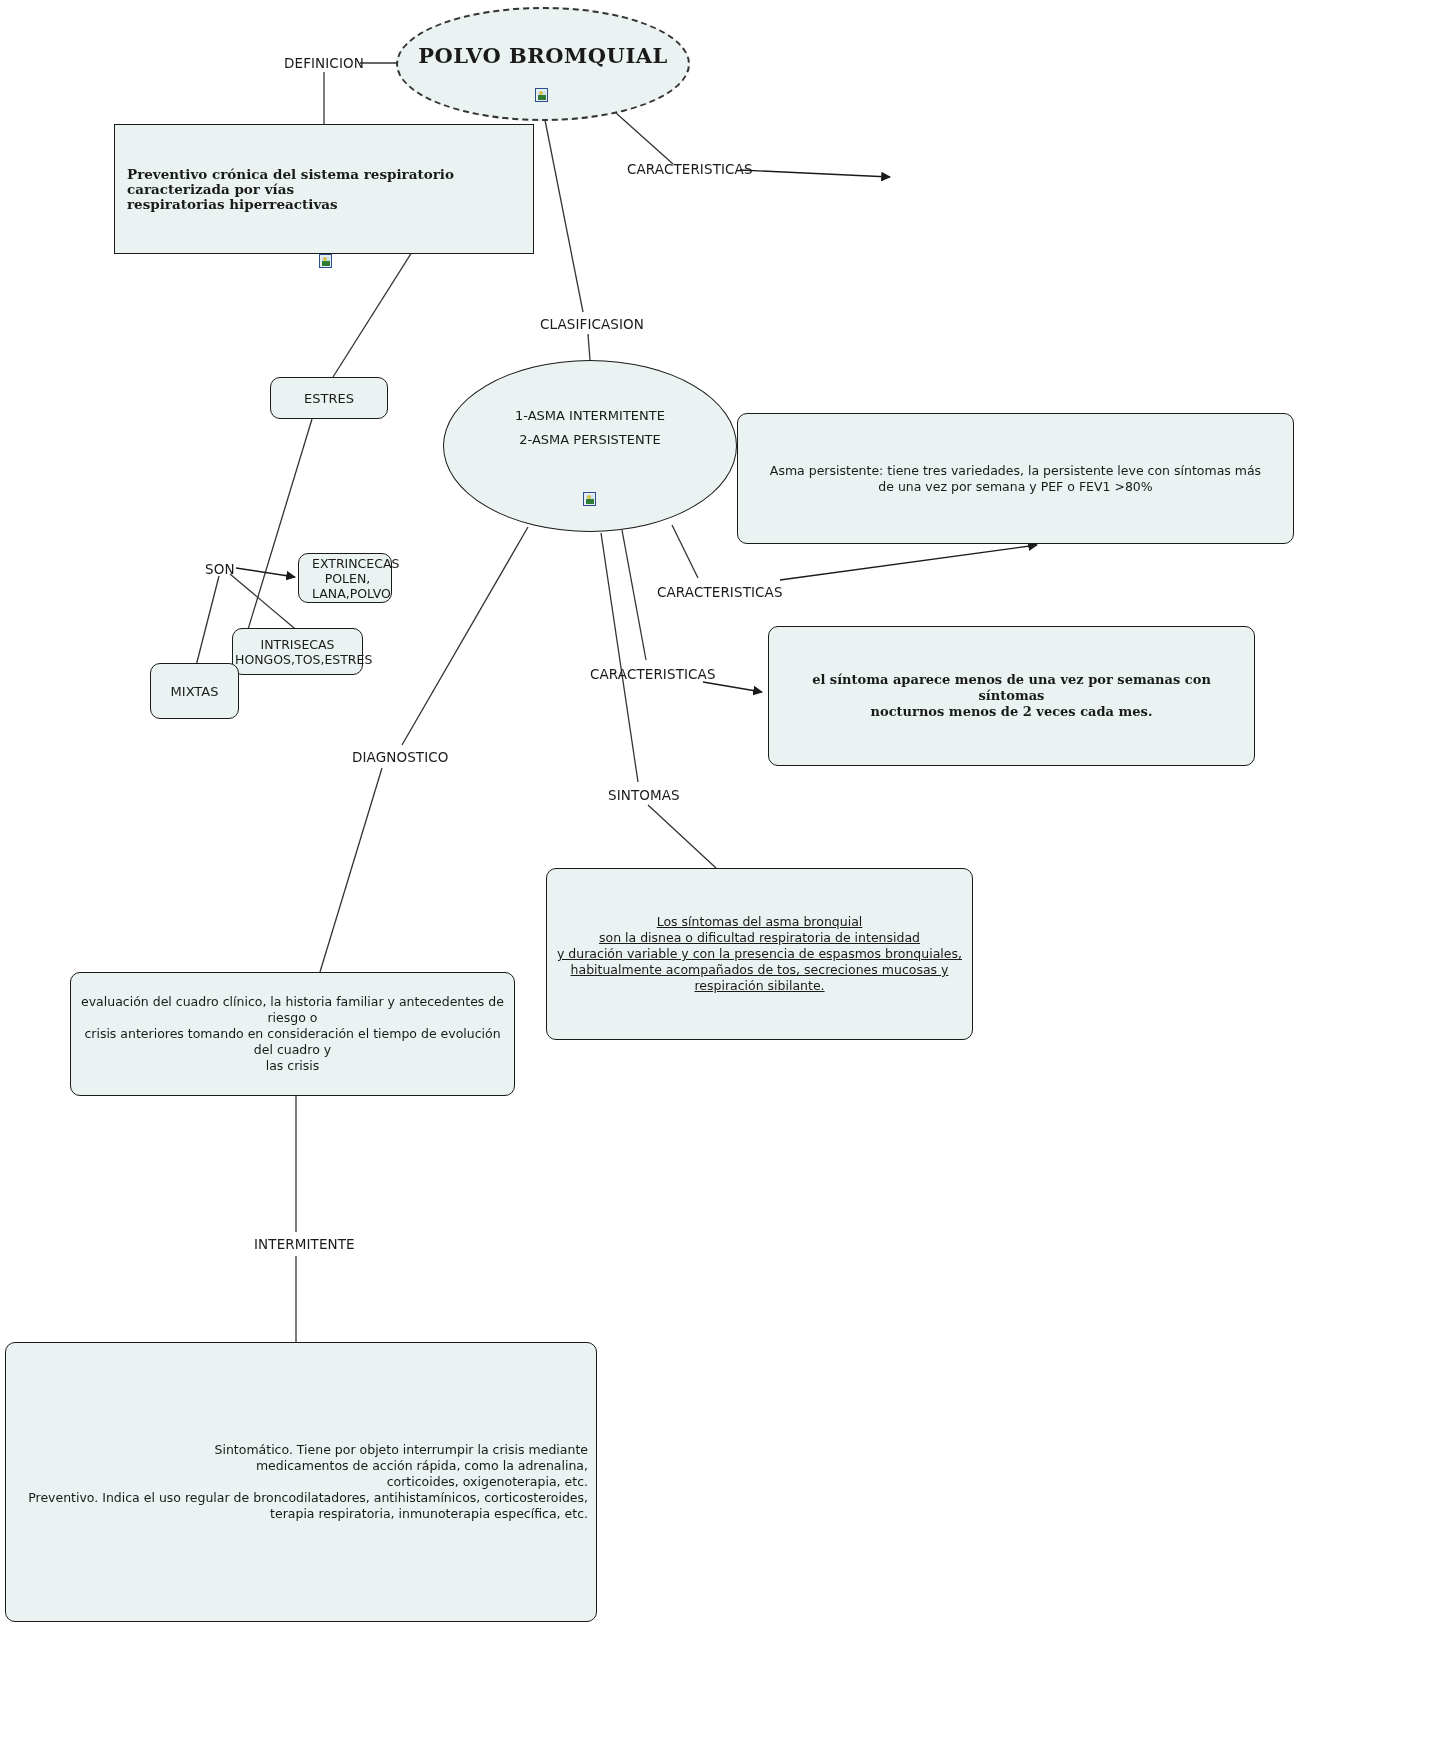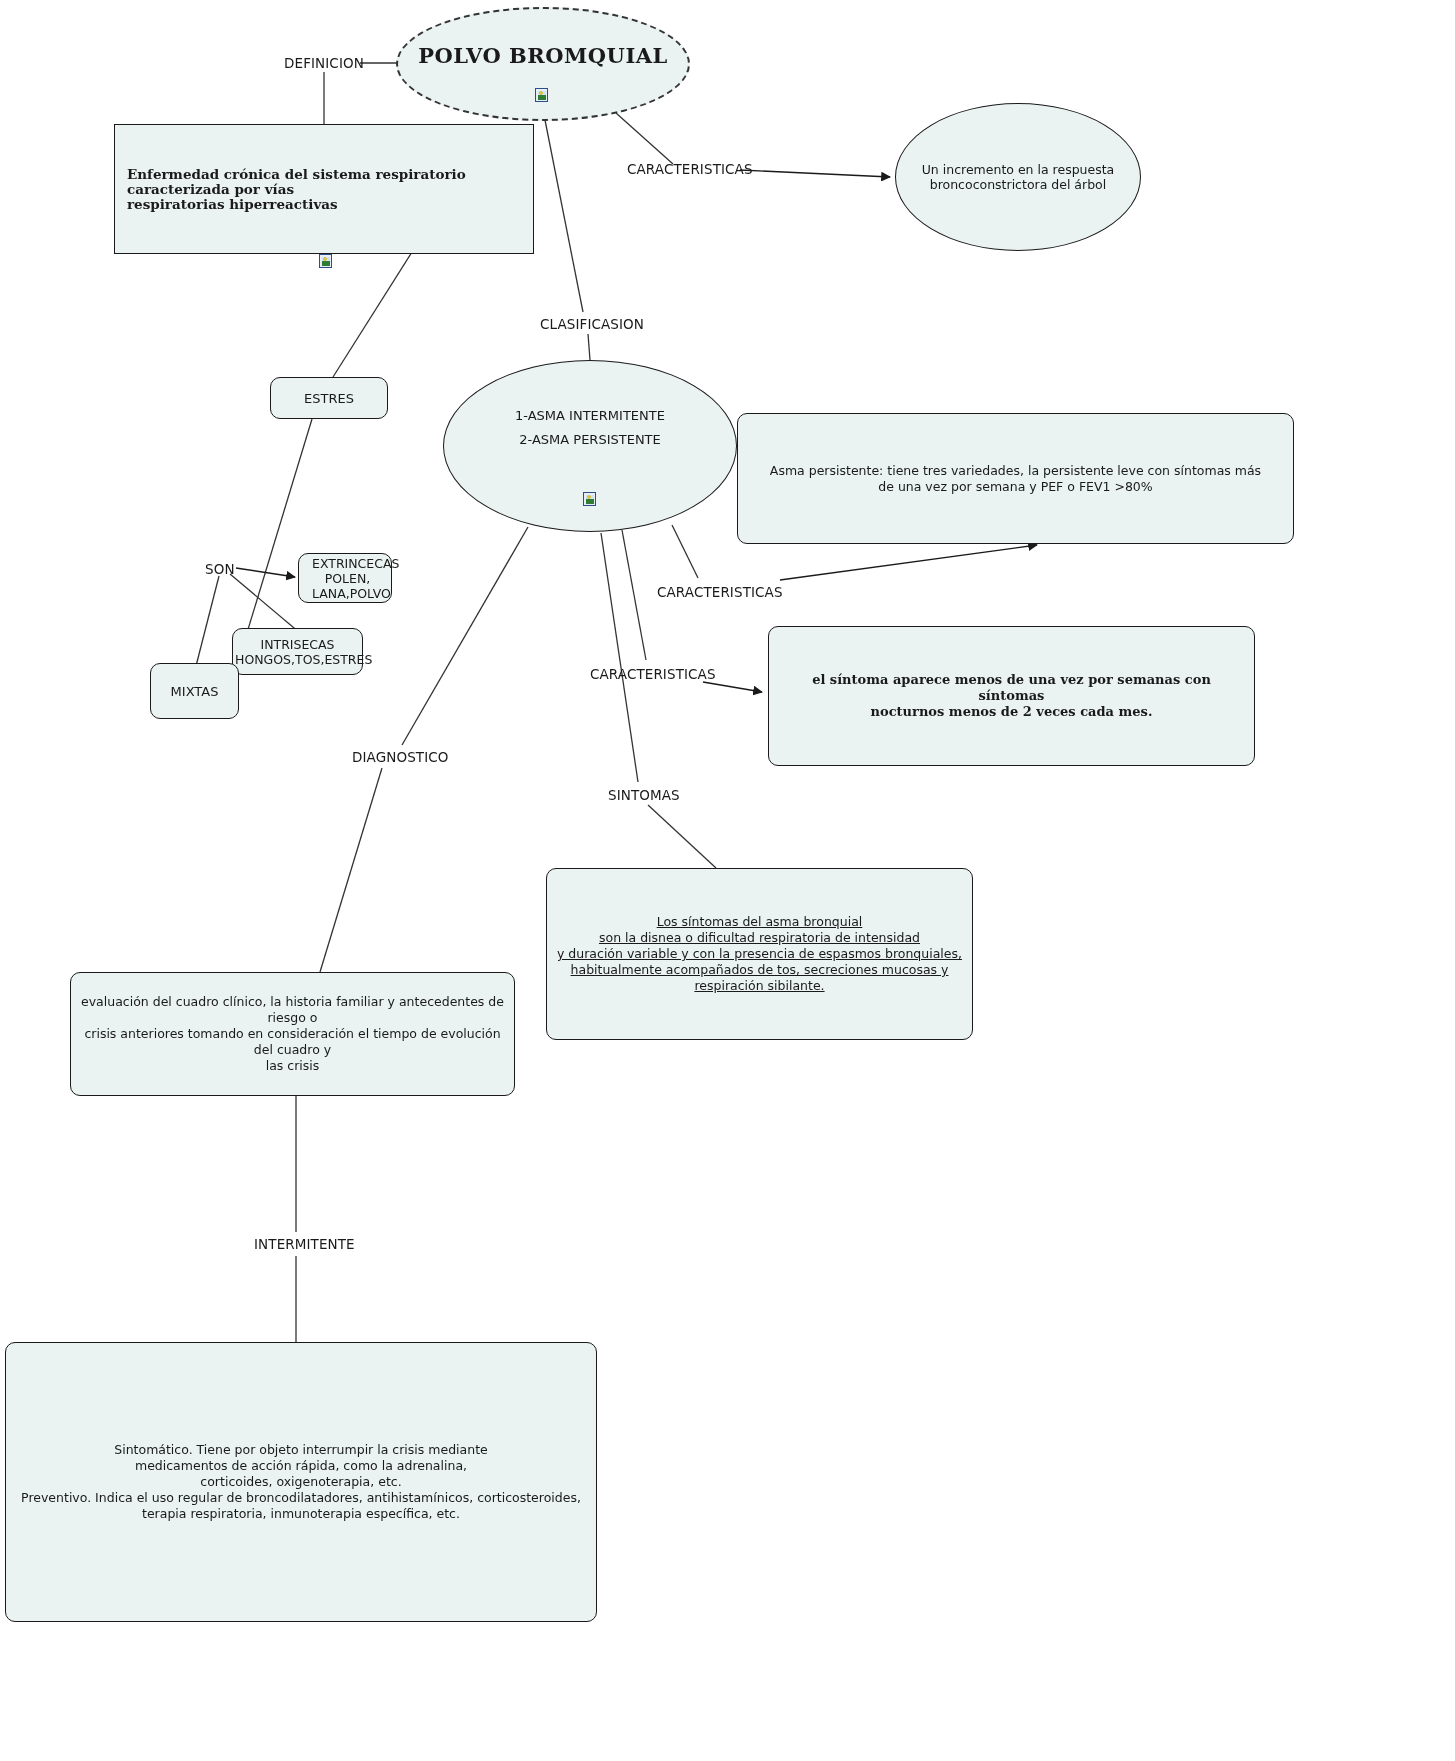--- a/index.html
+++ b/index.html
@@ -133,32 +133,28 @@
   </svg>
 
   <div class="node ellipse-dashed" style="left:396px; top:7px; width:294px; height:114px; background:#eaf2f2;">
     <div class="txt serif-bold" style="font-size:21px; letter-spacing:0.5px; margin-bottom:18px;">POLVO BROMQUIAL</div>
   </div>
   <span class="badge" style="left:535px; top:88px;"></span>
 
   <div class="label" style="left:284px; top:55px;">DEFINICION</div>
 
   <div class="node sharp" style="left:114px; top:124px; width:420px; height:130px;">
-    <div class="txt serif-bold" style="font-size:13.5px; line-height:15px; text-align:left; padding-left:12px;">Enfermedad crónica del sistema respiratorio
+    <div class="txt serif-bold" style="font-size:13.5px; line-height:15px; text-align:left; padding-left:12px;">Preventivo crónica del sistema respiratorio
 caracterizada por vías
 respiratorias hiperreactivas</div>
   </div>
   <span class="badge" style="left:319px; top:254px;"></span>
 
   <div class="label" style="left:627px; top:161px;">CARACTERISTICAS</div>
 
-  <div class="node ellipse" style="left:895px; top:103px; width:246px; height:148px;">
-    <div class="txt" style="font-size:12.5px; line-height:15px;">Un incremento en la respuesta
-broncoconstrictora del árbol</div>
-  </div>
 
   <div class="label" style="left:540px; top:316px;">CLASIFICASION</div>
 
   <div class="node ellipse" style="left:443px; top:360px; width:294px; height:172px;">
     <div class="txt" style="font-size:13px; line-height:24px; margin-bottom:36px;">1-ASMA INTERMITENTE
 2-ASMA PERSISTENTE</div>
   </div>
   <span class="badge" style="left:583px; top:492px;"></span>
 
   <div class="node rounded" style="left:737px; top:413px; width:557px; height:131px;">
@@ -210,20 +206,20 @@
 
   <div class="node rounded" style="left:70px; top:972px; width:445px; height:124px;">
     <div class="txt" style="font-size:12.5px; line-height:16px;">evaluación del cuadro clínico, la historia familiar y antecedentes de riesgo o
 crisis anteriores tomando en consideración el tiempo de evolución del cuadro y
 las crisis</div>
   </div>
 
   <div class="label" style="left:254px; top:1236px;">INTERMITENTE</div>
 
   <div class="node rounded" style="left:5px; top:1342px; width:592px; height:280px;">
-    <div class="txt" style="font-size:12.5px; line-height:16px;">Sintomático. Tiene por objeto interrumpir la crisis mediante
+    <div class="txt" style="font-size:12.5px; line-height:16px;text-align:right;">Sintomático. Tiene por objeto interrumpir la crisis mediante
 medicamentos de acción rápida, como la adrenalina,
 corticoides, oxigenoterapia, etc.
 Preventivo. Indica el uso regular de broncodilatadores, antihistamínicos, corticosteroides,
 terapia respiratoria, inmunoterapia específica, etc.</div>
   </div>
 
 </div>
 
 </body></html>

